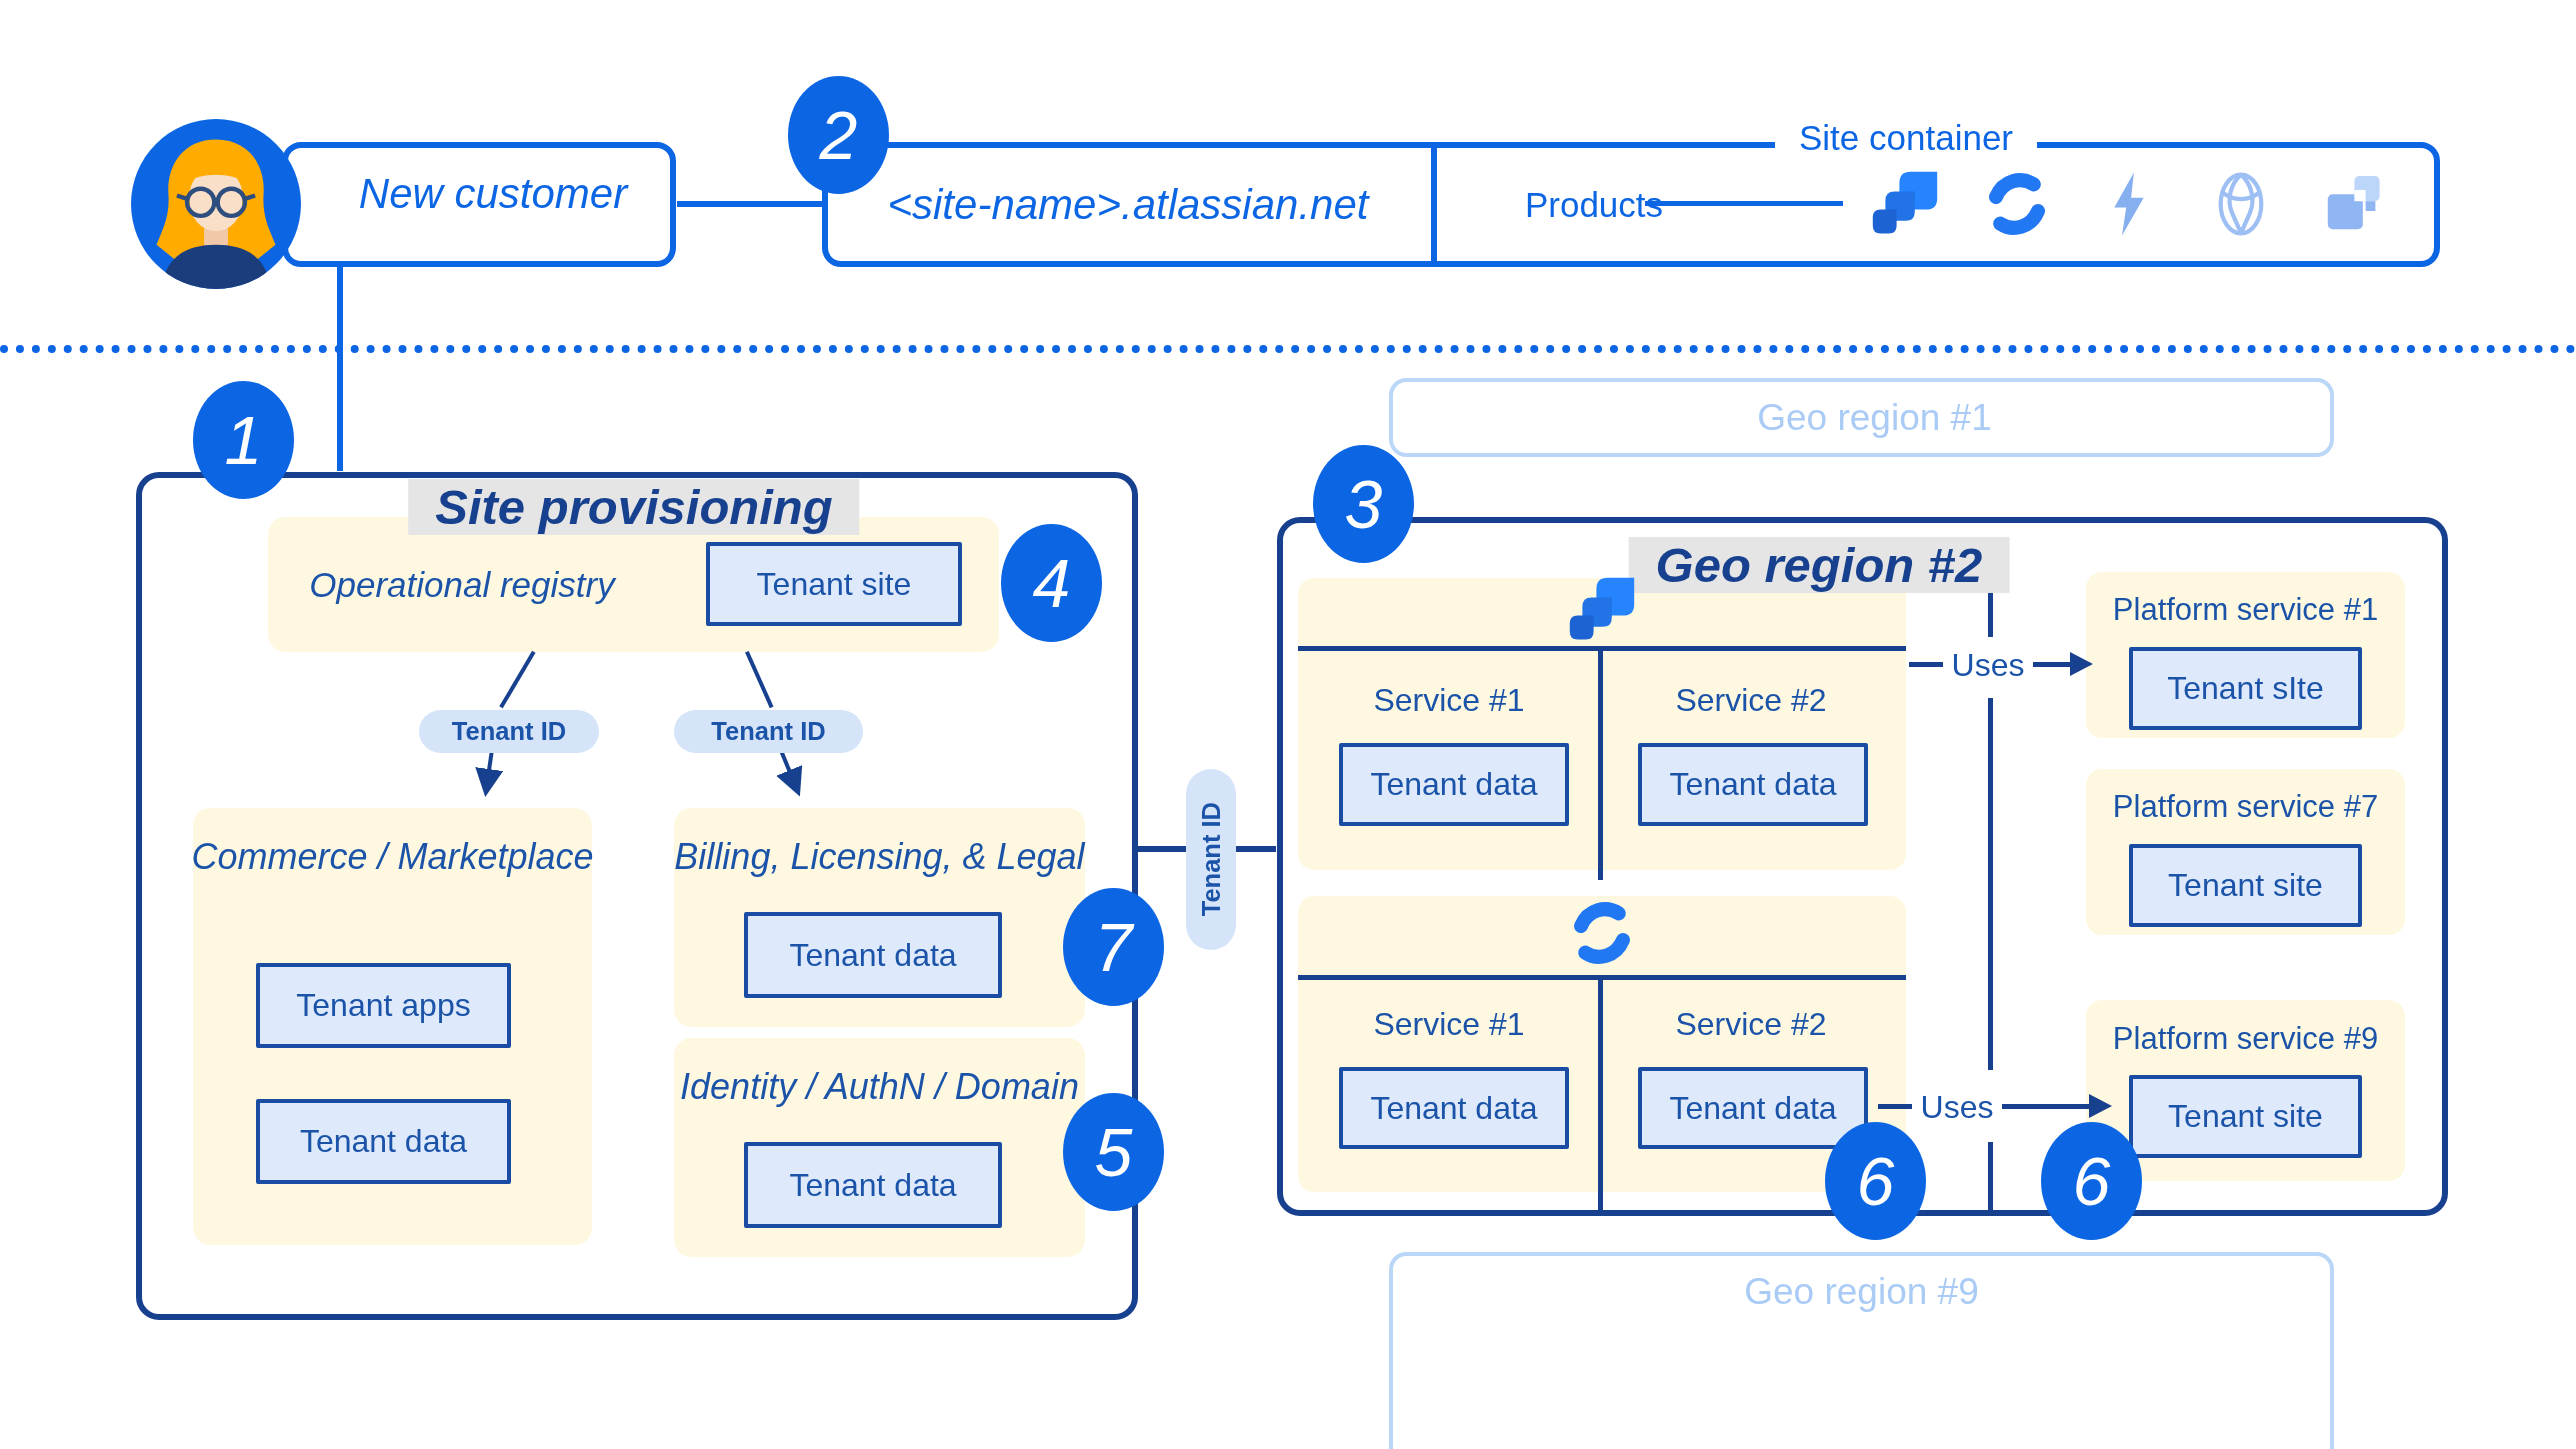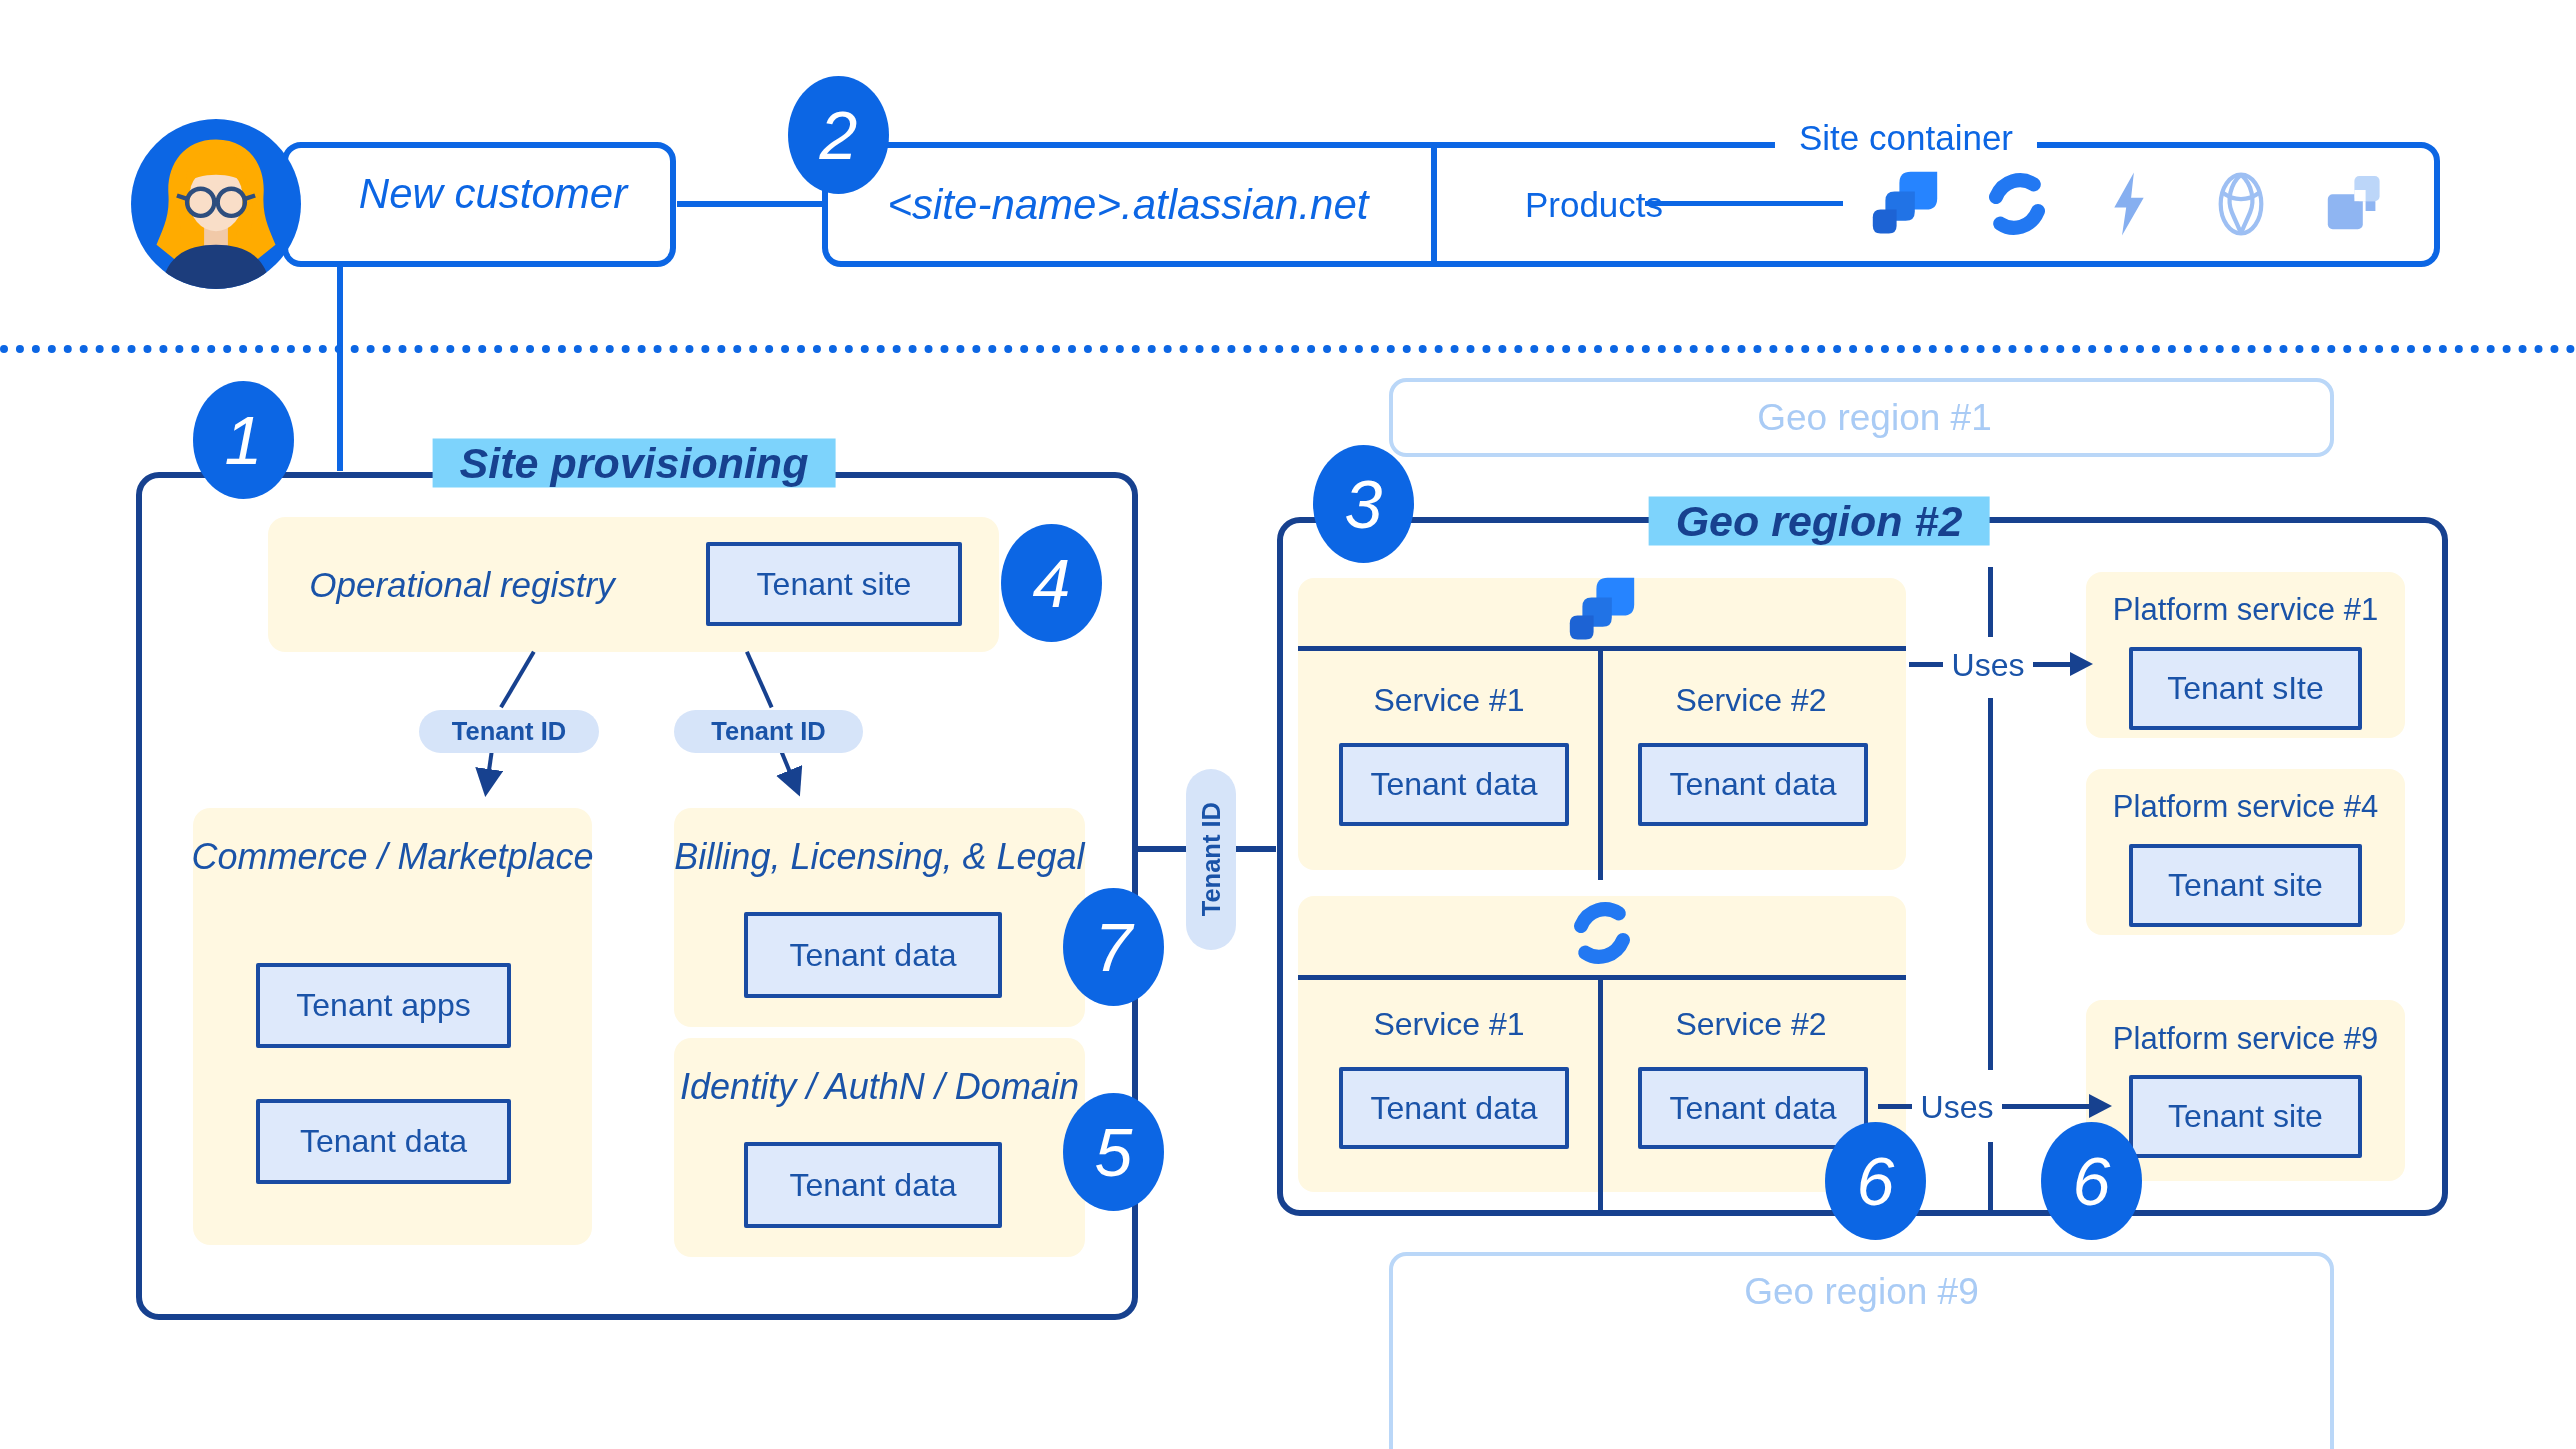--- a/index.html
+++ b/index.html
@@ -23,22 +23,22 @@
   .tbox{background:var(--lfill);border:4px solid var(--bborder);box-sizing:border-box;border-radius:2px;
         display:flex;align-items:center;justify-content:center;
         color:var(--tnavy);font-size:32px;font-weight:500;white-space:nowrap;}
   .badge{width:101px;height:118px;border-radius:50%;background:var(--bright);color:#fff;
          display:flex;align-items:center;justify-content:center;
          font-style:italic;font-size:68px;font-weight:500;z-index:6;}
   .pill{background:var(--pfill);border-radius:670px;color:var(--tnavy);
         display:flex;align-items:center;justify-content:center;font-weight:600;font-size:25.5px;z-index:4;}
   .bright-it{color:var(--bright);font-style:italic;font-size:42px;font-weight:500;}
   .bright-up{color:var(--bright);font-size:35px;font-weight:500;}
-  .big-title{color:var(--navy);font-style:italic;font-size:43px;font-weight:700;white-space:nowrap;
-             background:#7dd3fc;padding:0 27px;transform:translate(-50%,-50%);z-index:3;}
+  .big-title{color:var(--navy);font-style:italic;font-size:49px;font-weight:700;white-space:nowrap;
+             background:#e5e5e5;padding:0 27px;transform:translate(-50%,-50%);z-index:3;margin-top:44px;}
   .sub-title{color:var(--tnavy);font-style:italic;font-size:36px;font-weight:500;
              display:flex;align-items:center;justify-content:center;white-space:nowrap;}
   .plain-lab{color:var(--tnavy);font-size:32px;font-weight:500;
              display:flex;align-items:center;justify-content:center;white-space:nowrap;}
   .faded-lab{color:var(--ftext);font-size:37px;font-weight:500;
              display:flex;align-items:center;justify-content:center;}
   .hline-b{background:var(--bright);}
   .hline-n{background:var(--navy);}
   .flexc{display:flex;align-items:center;justify-content:center;}
   .arrow-right{width:0;height:0;border-top:12.7px solid transparent;border-bottom:12.7px solid transparent;
@@ -199,21 +199,21 @@
   <div class="abs hline-n" style="left:1878px;top:1104px;width:34px;height:5.4px;z-index:3;"></div>
   <div class="abs plain-lab" style="left:1912px;top:1085px;width:90px;height:44px;z-index:3;">Uses</div>
   <div class="abs hline-n" style="left:2002px;top:1104px;width:87px;height:5.4px;z-index:3;"></div>
   <div class="abs arrow-right" style="left:2089px;top:1094px;z-index:3;"></div>
 
   <div class="abs ybox" style="left:2086px;top:572px;width:319px;height:166px;border-radius:16px;z-index:2;"></div>
   <div class="abs plain-lab" style="left:2086px;top:589px;width:319px;height:42px;z-index:3;font-size:31px;">Platform service #1</div>
   <div class="abs tbox" style="left:2129px;top:647px;width:233px;height:83px;z-index:3;">Tenant sIte</div>
 
   <div class="abs ybox" style="left:2086px;top:769px;width:319px;height:166px;border-radius:16px;z-index:2;"></div>
-  <div class="abs plain-lab" style="left:2086px;top:786px;width:319px;height:42px;z-index:3;font-size:31px;">Platform service #4</div>
+  <div class="abs plain-lab" style="left:2086px;top:786px;width:319px;height:42px;z-index:3;font-size:31px;">Platform service #7</div>
   <div class="abs tbox" style="left:2129px;top:844px;width:233px;height:83px;z-index:3;">Tenant site</div>
 
   <div class="abs ybox" style="left:2086px;top:1000px;width:319px;height:181px;border-radius:16px;z-index:2;"></div>
   <div class="abs plain-lab" style="left:2086px;top:1018px;width:319px;height:42px;z-index:3;font-size:31px;">Platform service #9</div>
   <div class="abs tbox" style="left:2129px;top:1075px;width:233px;height:83px;z-index:3;">Tenant site</div>
 
   <div class="abs" style="left:1389px;top:1252px;width:945px;height:221px;border:4.7px solid var(--fborder);border-radius:17.4px;box-sizing:border-box;"></div>
   <div class="abs faded-lab" style="left:1389px;top:1265px;width:945px;height:54px;">Geo region #9</div>
 
   <div class="abs badge" style="left:193px;top:381px;">

